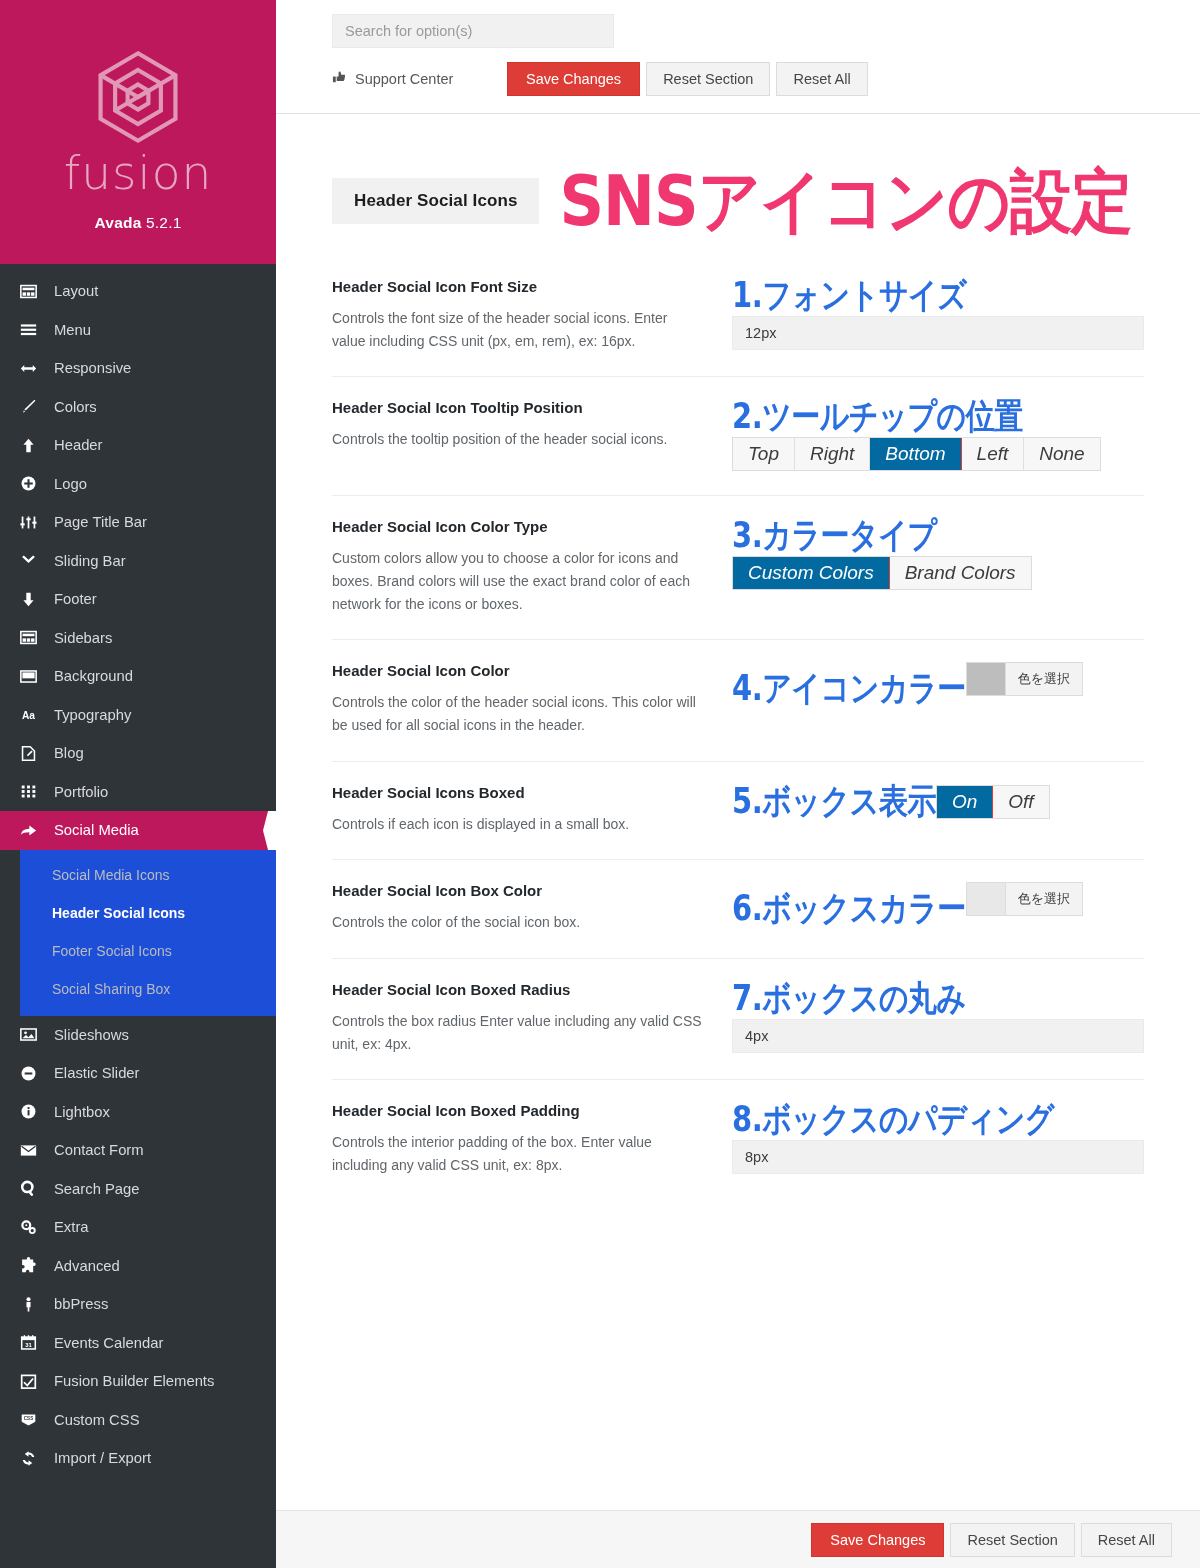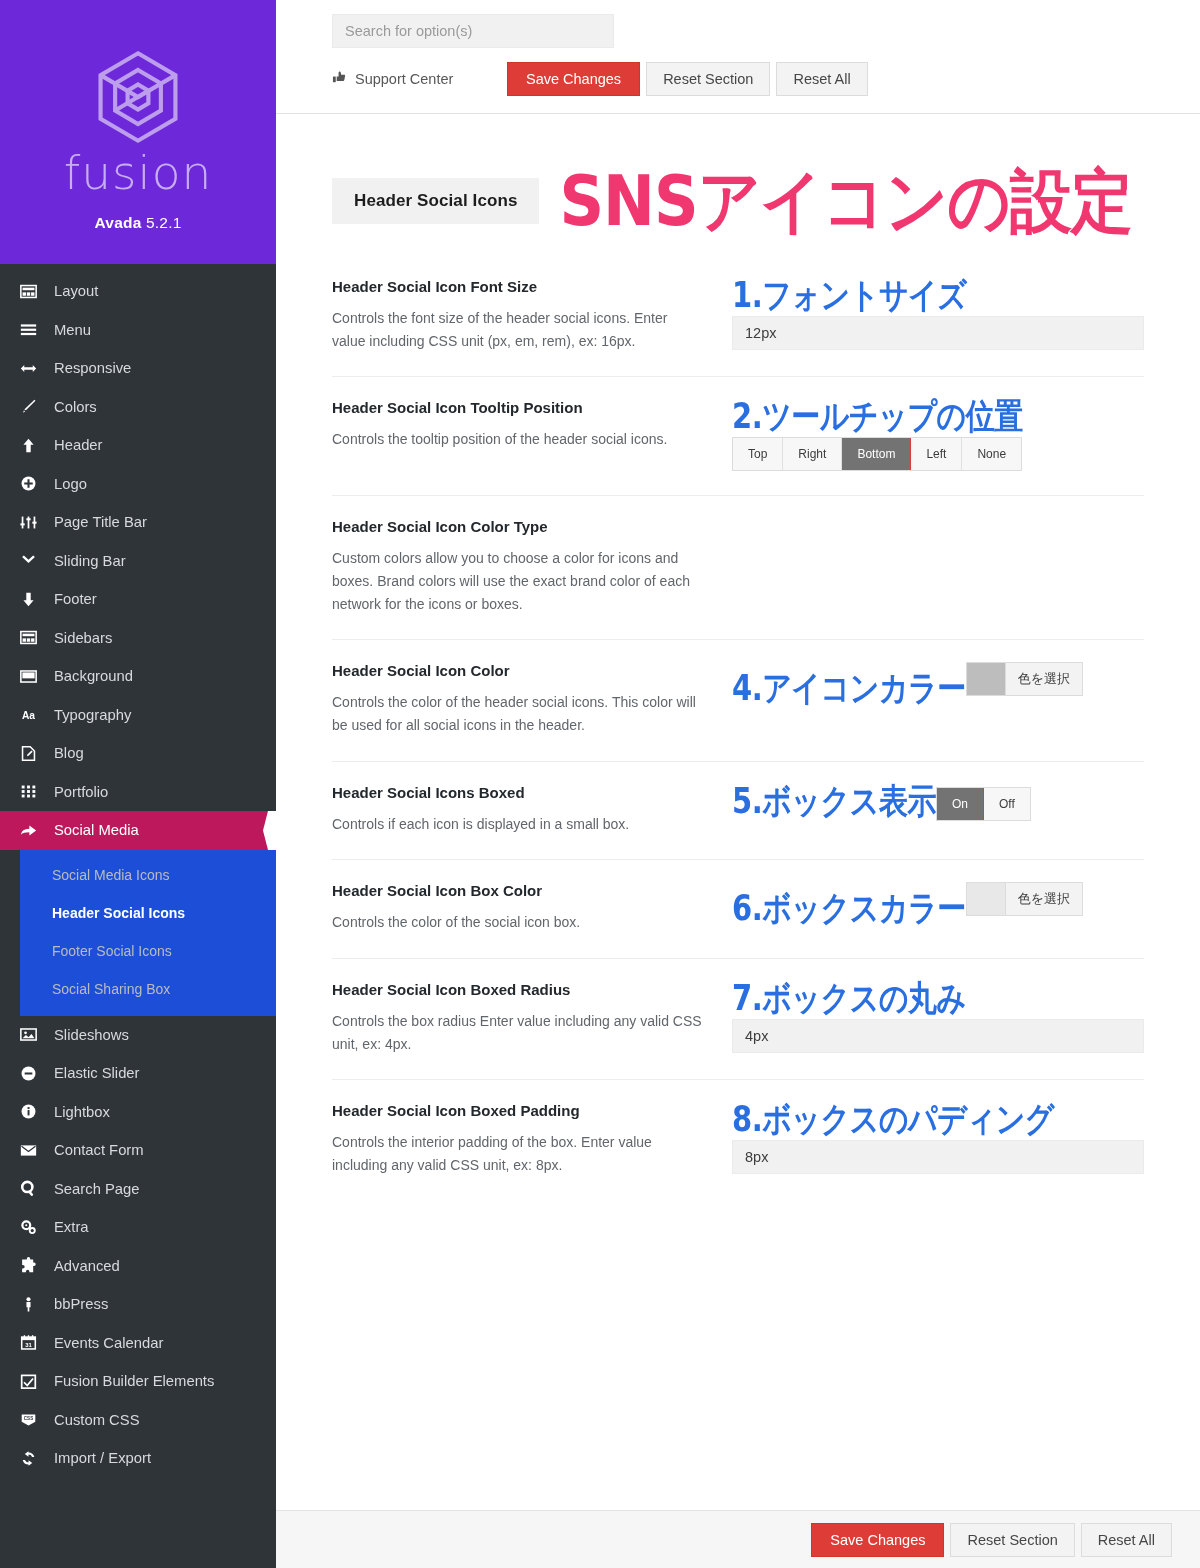--- a/index.html
+++ b/index.html
@@ -11,21 +11,21 @@
   }
   .app { display: flex; width: 1200px; height: 1568px; position: relative; }
 
   
   .sidebar {
     width: 276px; min-width: 276px; height: 1568px;
     background: #2f3439;
     display: flex; flex-direction: column;
   }
   .brand {
-    background: #6d28d9; height: 264px;
+    background: #be185d; height: 264px;
     display: flex; flex-direction: column;
     align-items: center; justify-content: center;
     padding-top: 12px;
   }
   .brand-logo { width: 104px; height: 104px; opacity: .55; }
   .brand-word {
     font-size: 47px; letter-spacing: 1px; color: rgba(255,255,255,.62);
     font-family: "DejaVu Sans", sans-serif; font-weight: 300;
     margin-top: -4px; line-height: 1;
   }
@@ -126,25 +126,25 @@
     transform: scaleY(1.2); transform-origin: left top; display: inline-block;
   }
   .text-field {
     display: block; width: 412px; height: 34px; background: #f1f1f1;
     border: 1px solid #ebebeb; padding: 0 12px; font-size: 14.5px;
     color: #3c3c3c; font-family: "Liberation Sans", sans-serif; outline: none;
   }
   .bgroup { display: inline-flex; border: 1px solid #dcdcdc; background: #f7f7f7; }
   .bgroup .gb {
     padding: 0 15px; height: 32px; display: inline-flex; align-items: center;
-    font-size: 12px; color: #3c3c3c; border-right: 1px solid #e0e0e0;
-    background: #f7f7f7; cursor: pointer;
+    font-size: 19px; color: #3c3c3c; border-right: 1px solid #e0e0e0;
+    background: #f7f7f7; cursor: pointer; font-style: italic;
   }
   .bgroup .gb:last-child { border-right: none; }
-  .bgroup .gb.sel { background: #737373; color: #fff; border-right-color: #dd3d36; }
+  .bgroup .gb.sel { background: #0369a1; color: #fff; border-right-color: #dd3d36; }
   .colorpick { display: inline-flex; border: 1px solid #dcdcdc; height: 34px; }
   .colorpick .swatch { width: 38px; height: 32px; }
   .colorpick .cp-btn {
     padding: 0 12px; height: 32px; display: inline-flex; align-items: center;
     font-size: 13px; color: #3c3c3c; background: #f3f3f3;
     border-left: 1px solid #dcdcdc; cursor: pointer;
     font-family: "DejaVu Sans", sans-serif;
   }
 
   .footerbar {
@@ -497,20 +497,24 @@
                 <span class="gb sel">Bottom</span>
                 <span class="gb">Left</span>
                 <span class="gb">None</span>
               </div></div>
           </div>
           <div class="row">
             <div class="left">
               <div class="opt-title">Header Social Icon Color Type</div>
               <div class="opt-desc">Custom colors allow you to choose a color for icons and boxes. Brand colors will use the exact brand color of each network for the icons or boxes.</div>
             </div>
+            <div class="right"><div class="jp-head">3.カラータイプ</div><div class="bgroup">
+                <span class="gb sel">Custom Colors</span>
+                <span class="gb">Brand Colors</span>
+              </div></div>
           </div>
           <div class="row">
             <div class="left">
               <div class="opt-title">Header Social Icon Color</div>
               <div class="opt-desc">Controls the color of the header social icons. This color will be used for all social icons in the header.</div>
             </div>
             <div class="right"><div class="jp-head">4.アイコンカラー</div><div class="colorpick">
                 <span class="swatch" style="background:#bdbdbd"></span>
                 <span class="cp-btn">色を選択</span>
               </div></div>

